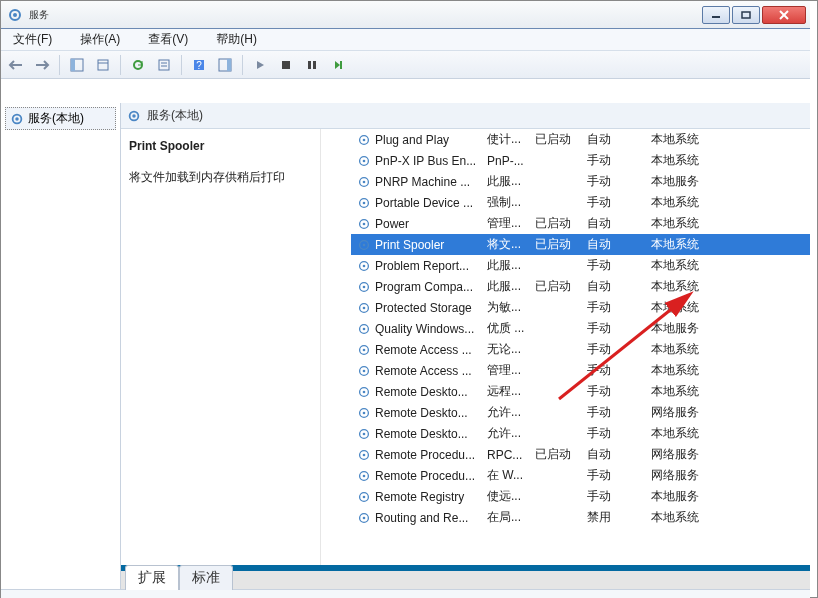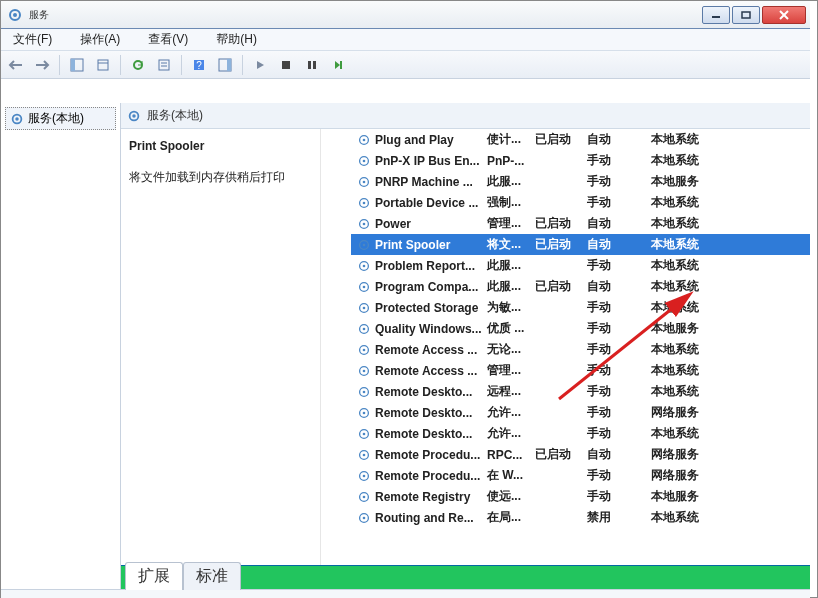--- a/index.html
+++ b/index.html
@@ -32,29 +32,29 @@
 .detailcol { width: 200px; padding: 10px 8px; font-size: 12px; color: #222; border-right: 1px solid #e6e6e6; }
 .detailcol .svcname { font-weight: bold; margin-bottom: 16px; }
 .detailcol a { color: #1a5ecc; text-decoration: underline; }
 .detailcol .actions { margin-bottom: 20px; line-height: 20px; }
 .detailcol .desc-lbl { margin-bottom: 2px; }
 .tablecol { flex: 1; display: flex; flex-direction: column; overflow: hidden; position: relative; }
 .thead { display: flex; height: 22px; background: linear-gradient(#fbfcfd,#ebeff5); border-bottom: 1px solid #cfdae6; font-size: 12px; }
 .th { border-right: 1px solid #d8dfe8; padding: 3px 6px; color: #333; display: flex; align-items: center; }
 .th.sorted { background: linear-gradient(#f8fbfd,#d9e6f4); }
 .th .sort { font-size: 8px; margin-left: 4px; }
-.tbody { flex: 1; overflow-y: auto; overflow-x: hidden; font-size: 12px; font-weight: bold; }
+.tbody { flex: 1; overflow-y: auto; overflow-x: hidden; font-size: 12px; }
 .row { display: flex; height: 21px; align-items: center; cursor: default; }
 .row.sel { background: #2f7bd8; color: #fff; }
 .row.sel .cell { color: #fff; }
 .cell { padding: 0 6px; white-space: nowrap; overflow: hidden; text-overflow: ellipsis; color: #222; display: flex; align-items: center; }
 .cell.name { display: flex; align-items: center; }
 .svc-icon { width: 14px; height: 14px; margin-right: 4px; flex-shrink: 0; }
 .c0 { width: 130px; } .c1 { width: 48px; } .c2 { width: 52px; } .c3 { width: 64px; } .c4 { width: 88px; }
-.tabs { height: 24px; border-top: 1px solid #0369a1; display: flex; align-items: flex-end; padding-left: 4px; background: #22c55e; font-size: 16px; }
+.tabs { height: 24px; border-top: 6px solid #0369a1; display: flex; align-items: flex-end; padding-left: 4px; background: #e5e5e5; font-size: 14px; }
 .tab { padding: 3px 12px; border: 1px solid #b8c2d0; border-bottom: none; margin-right: 0; background: #eef2f8; border-radius: 3px 3px 0 0; cursor: default; color: #333; position: relative; top: 1px; }
 .tab.active { background: #fff; }
 .statusbar { height: 22px; border-top: 1px solid #c8d2df; background: #f4f7fb; }
 .arrow-annot { position: absolute; left: 198px; top: 160px; pointer-events: none; }
 
 
 .tbody::-webkit-scrollbar { width: 16px; }
 .tbody::-webkit-scrollbar-track { background: #f0f3f8; border-left: 1px solid #d8dfe8; }
 .tbody::-webkit-scrollbar-thumb { background: #c5d1e0; border: 1px solid #a8b8cc; border-radius: 2px; }
 .tbody::-webkit-scrollbar-button { height: 16px; background: #e5eaf2; border: 1px solid #c0cad8; }

